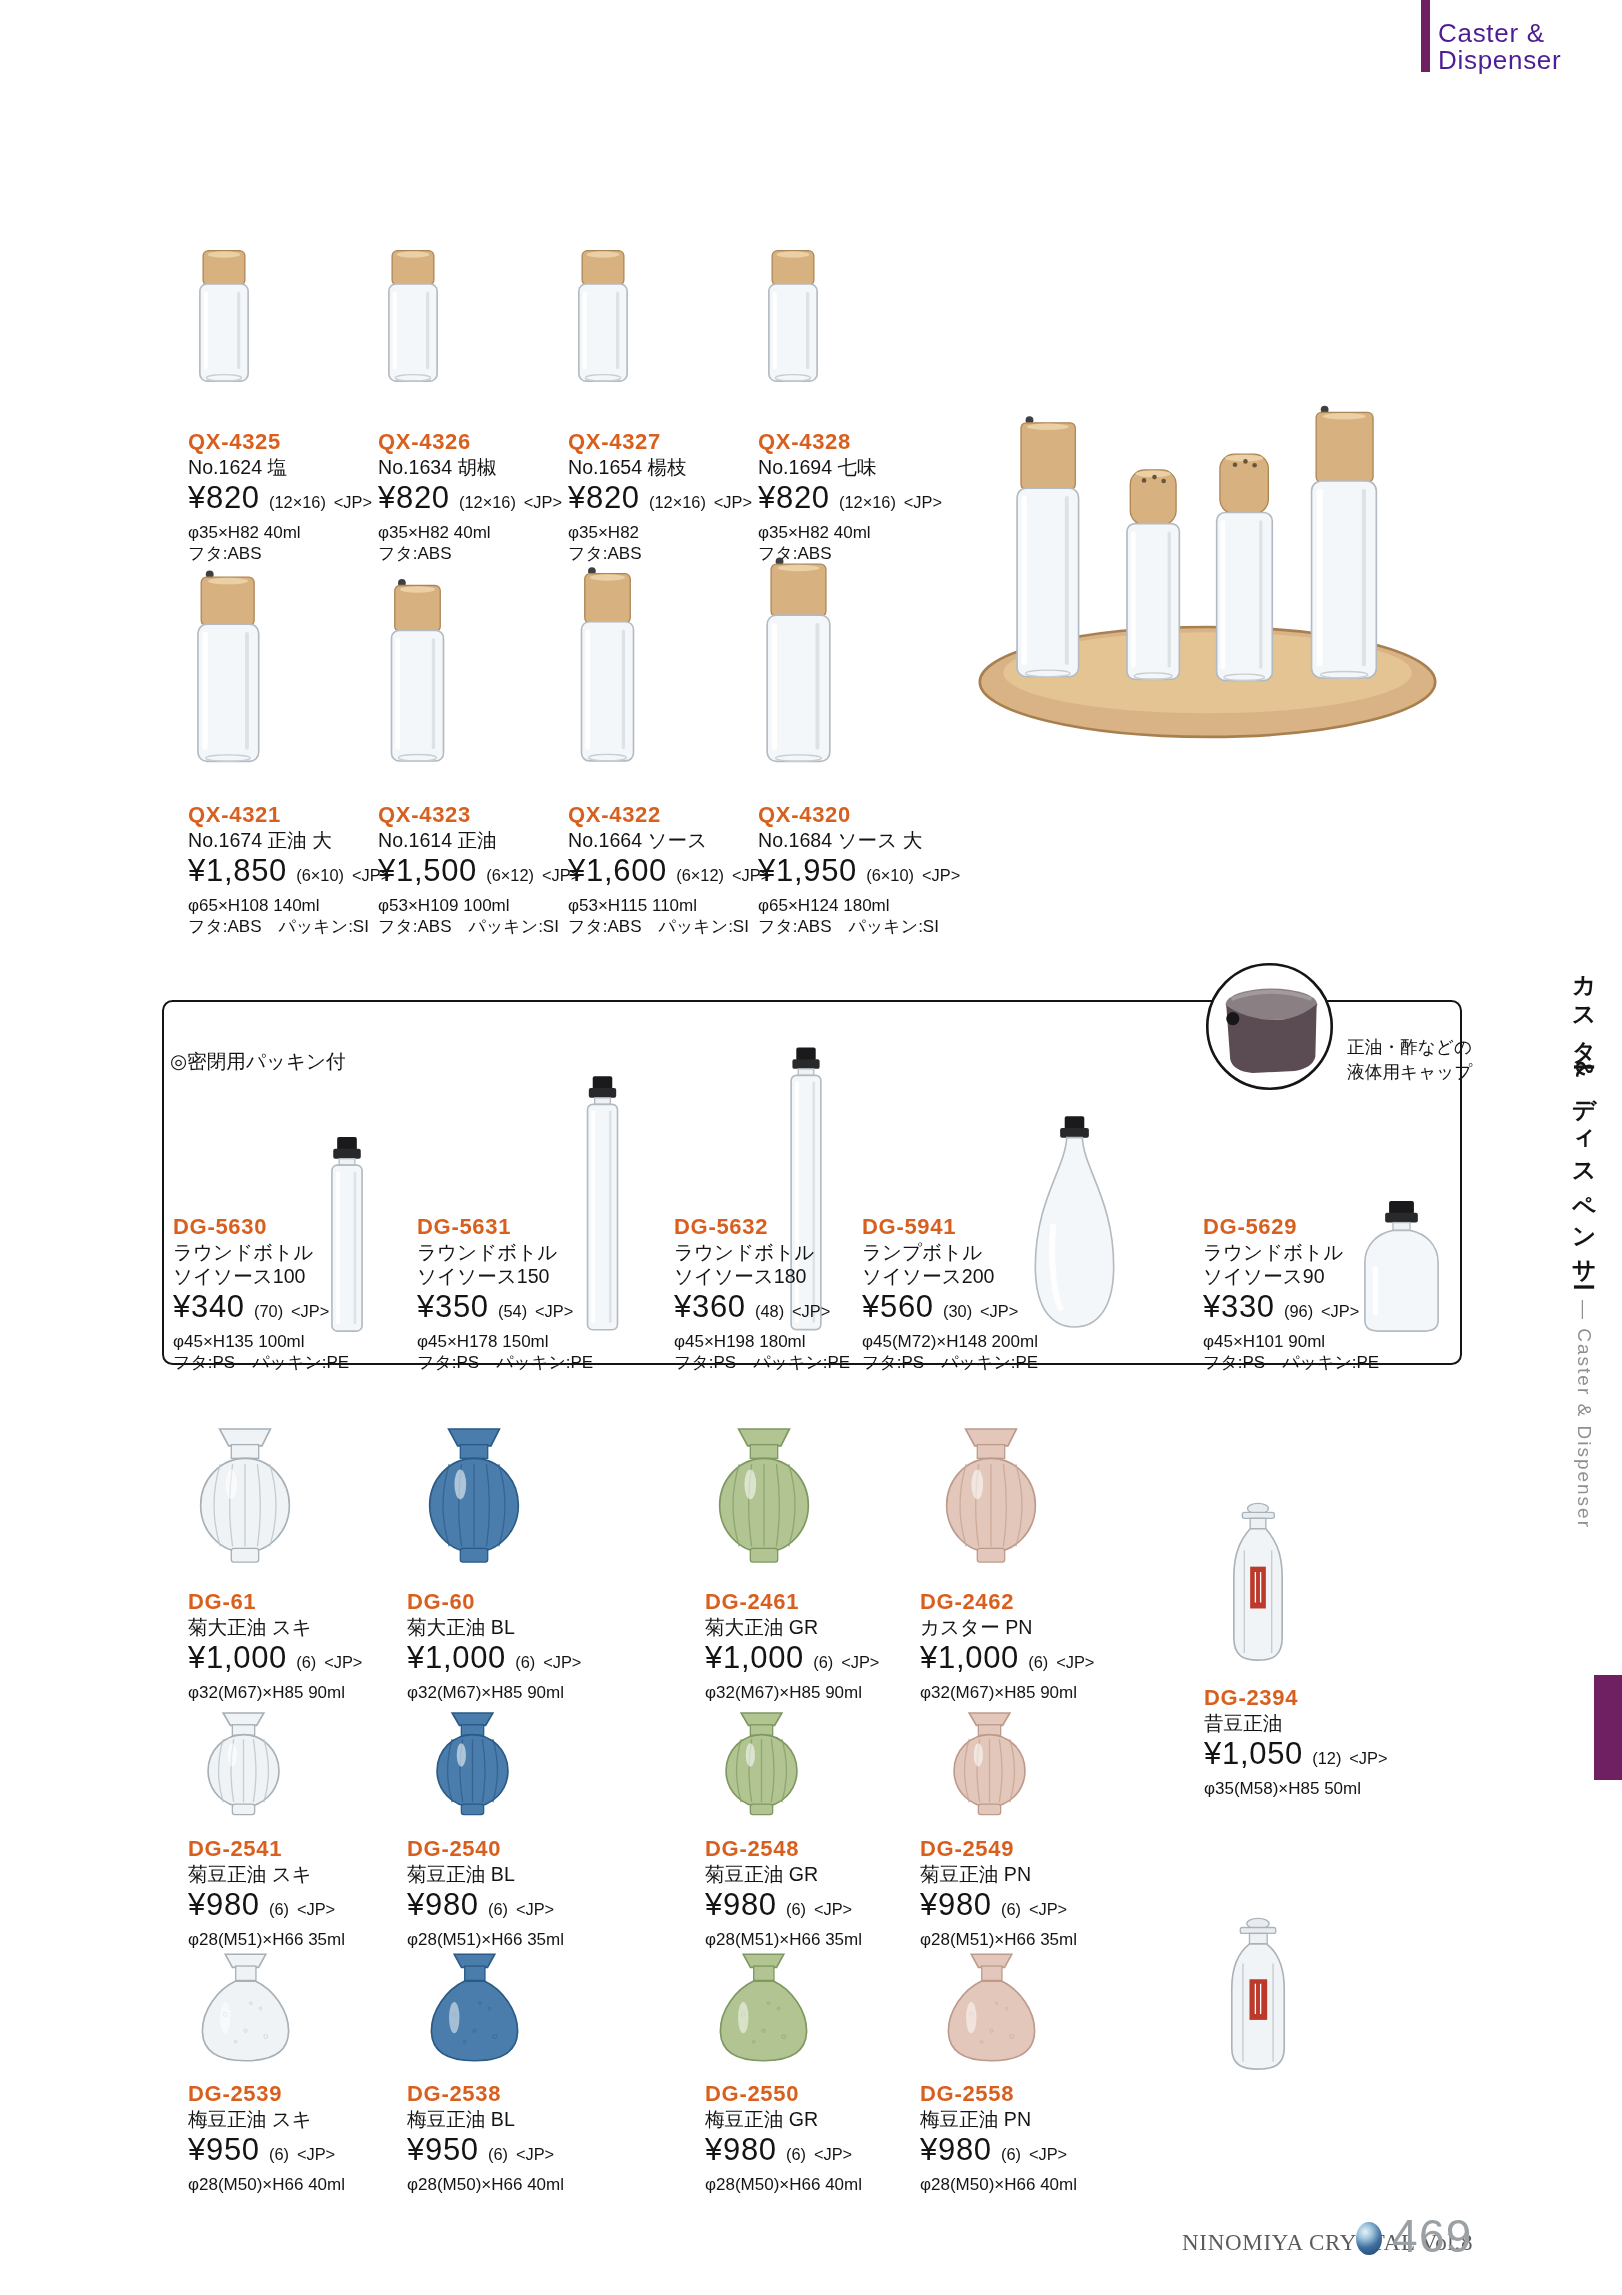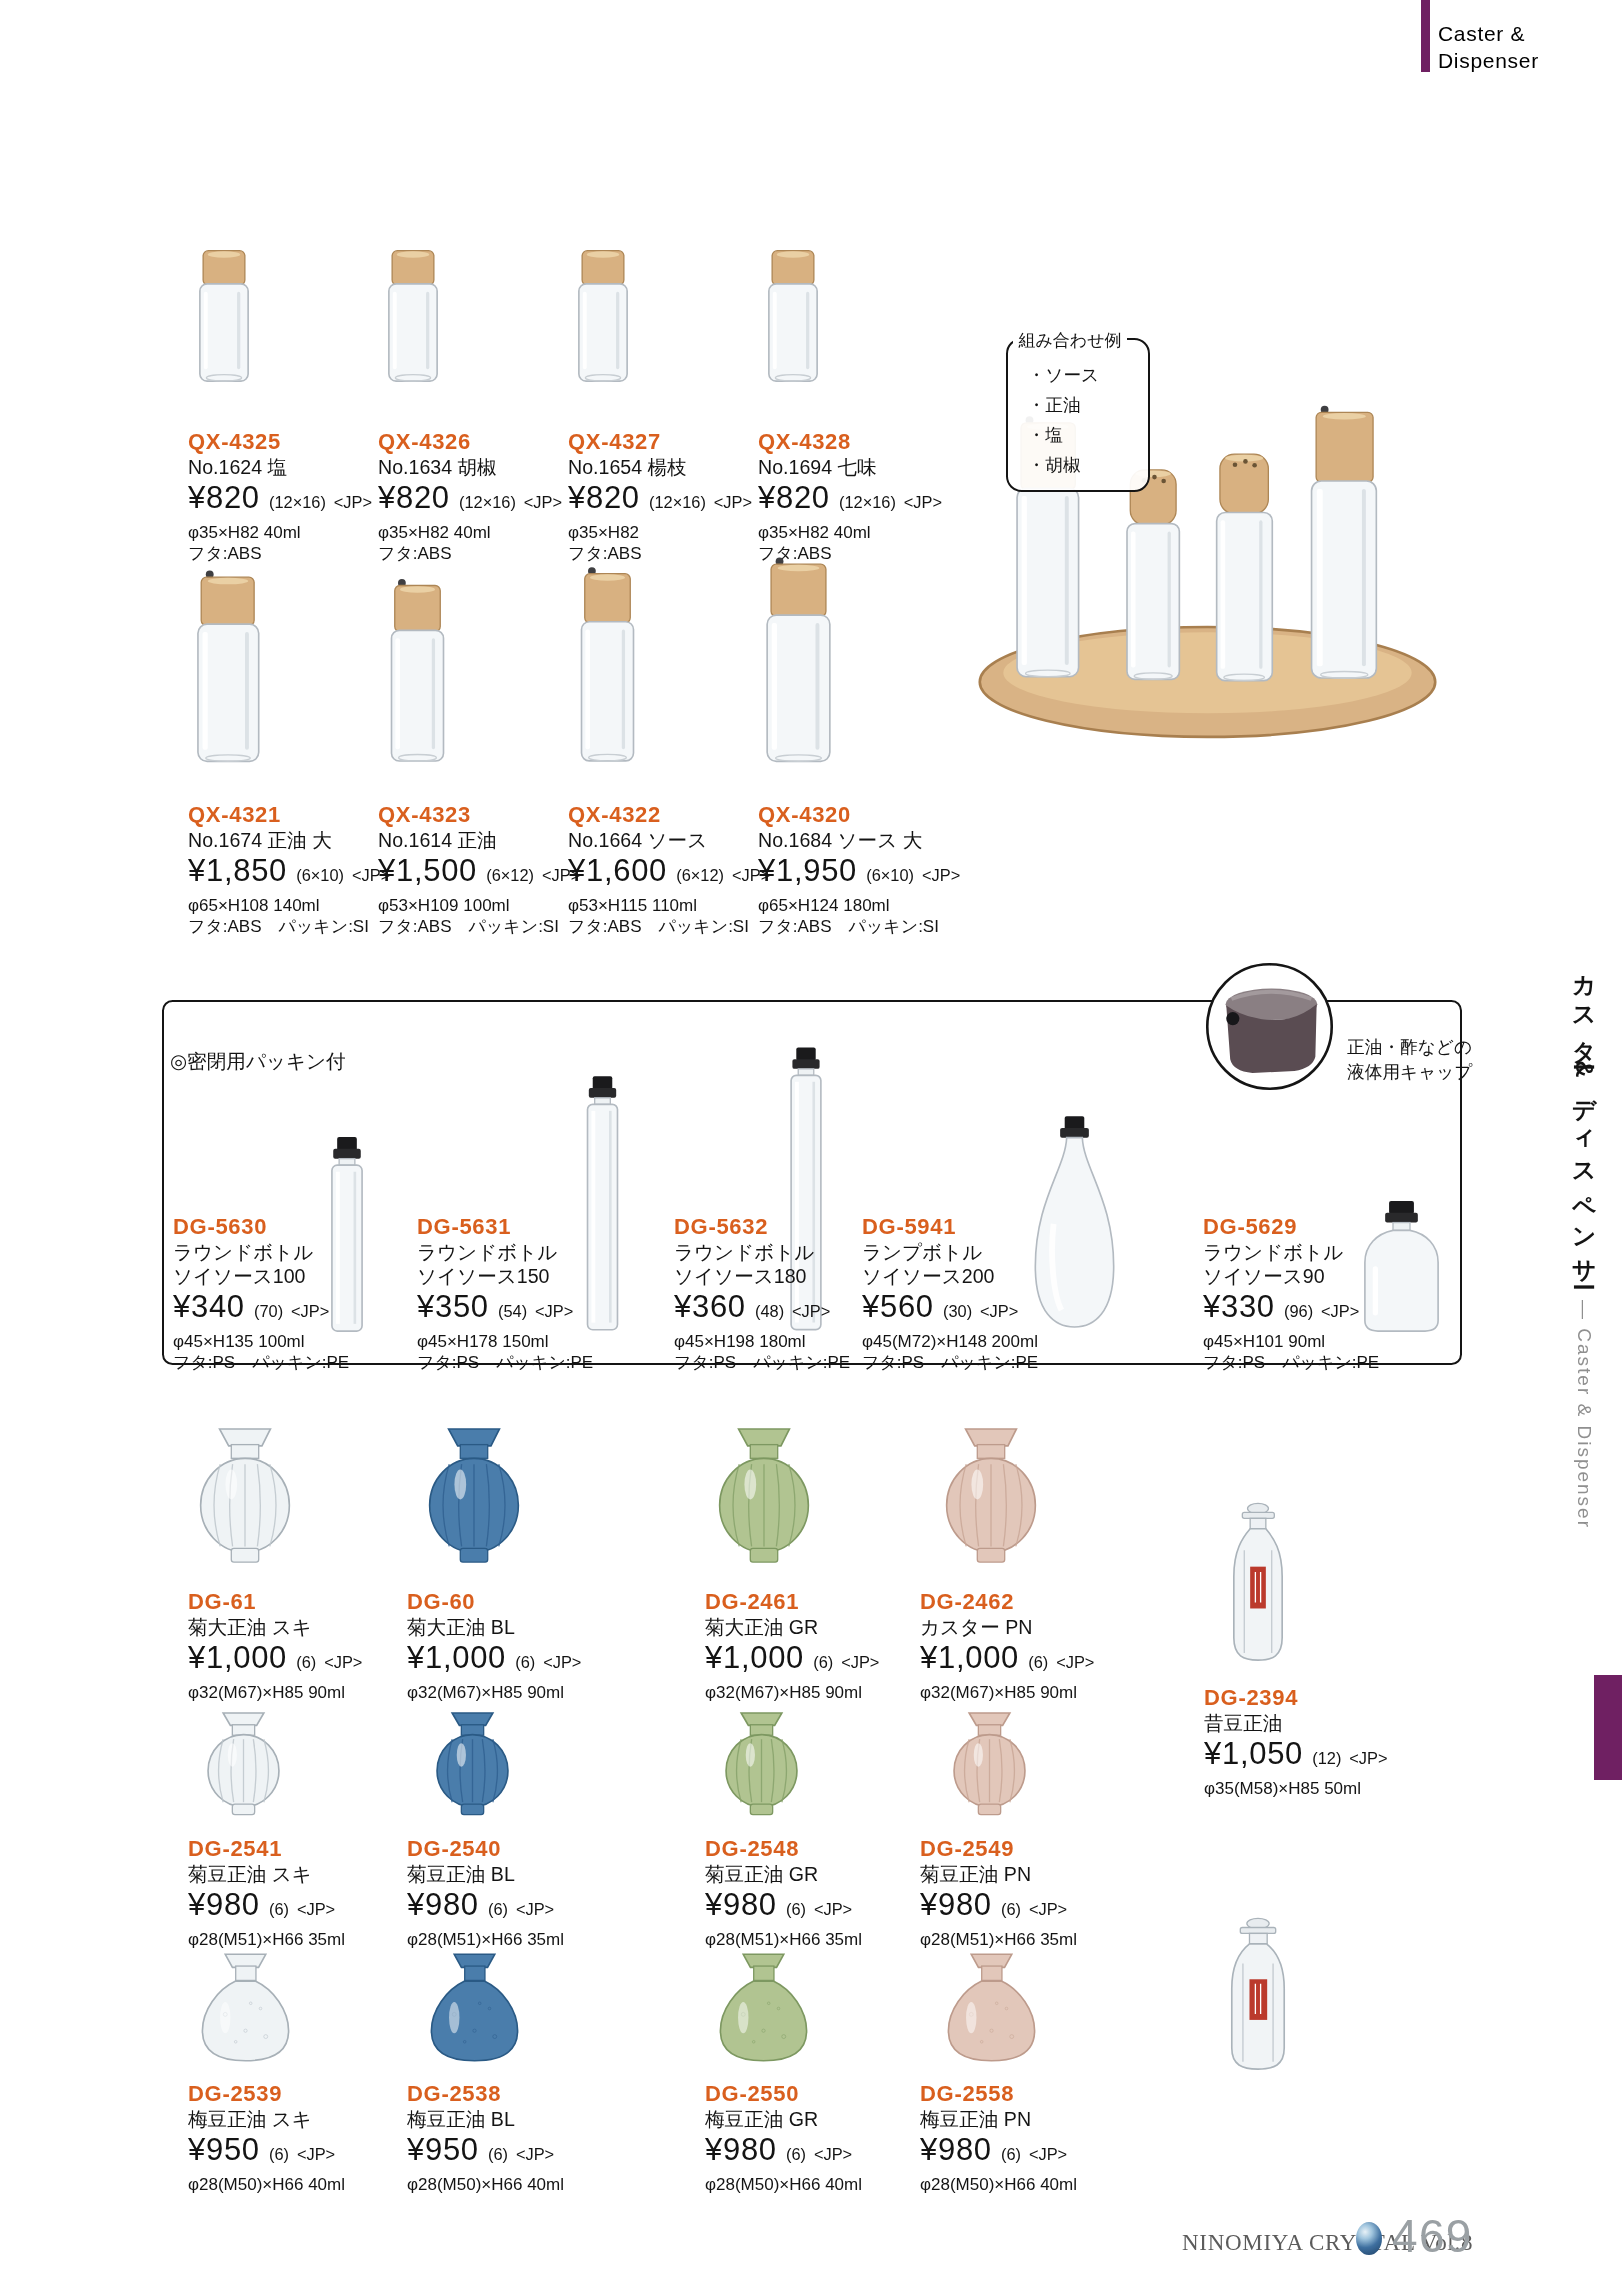--- a/index.html
+++ b/index.html
@@ -10,21 +10,21 @@
   .ptext{white-space:nowrap;}
   .pcode{font-size:22px;font-weight:700;color:#d95f1e;line-height:26px;letter-spacing:0.7px;}
   .pname{font-size:19.6px;line-height:24px;color:#141414;}
   .pprice{line-height:35px;margin-top:0.7px;color:#141414;}
   .yen{font-size:31px;font-weight:500;letter-spacing:0.7px;}
   .ppack{font-size:16.4px;margin-left:9.2px;}
   .pmarket{font-size:16.4px;margin-left:7.9px;}
   .pspec{font-size:17px;line-height:21px;color:#141414;}
   
   .hdrbar{left:1421px;top:0;width:9.2px;height:72px;background:#6f2062;}
-  .hdrtext{left:1438px;top:19.6px;font-size:21px;line-height:27.5px;color:#000000;
+  .hdrtext{left:1438px;top:19.6px;font-size:26px;line-height:27.5px;color:#4c1d95;
            font-weight:300;letter-spacing:0.7px;}
   
   .combo{left:1006px;top:338px;width:110px;border:2px solid #141414;border-radius:15.7px;
          padding:19.6px 10.5px 10.5px 19.6px;background:rgba(255,255,255,0.93);z-index:4;}
   .combo-title{position:absolute;top:-11px;left:5.2px;background:#fff;padding:0 5.2px;
                font-size:17px;font-weight:500;}
   .combo-item{font-size:17.7px;line-height:30px;}
   
   .bigbox{left:162px;top:1000px;width:1296px;height:361px;border:2px solid #141414;
           border-radius:10.5px;z-index:1;}
@@ -94,29 +94,20 @@
           <circle cx="32" cy="10" r="6" fill="#3f3f42"></circle>
           <rect x="19" y="14" width="87" height="107" rx="8" fill="#d8b181" stroke="#ad8655" stroke-width="2"></rect>
           <ellipse cx="62" cy="20" rx="33" ry="5" fill="#ead0a4"></ellipse>
           <rect x="12" y="119" width="99" height="301" rx="15" fill="#f4f7f9" stroke="#b3bac1" stroke-width="2.5"></rect>
           <rect x="20" y="131" width="9" height="271" rx="3" fill="#ffffff"></rect>
           <rect x="89" y="131" width="6" height="271" rx="3" fill="#dce2e6"></rect>
           <ellipse cx="62" cy="415" rx="36" ry="5" fill="none" stroke="#c8ced3" stroke-width="2"></ellipse>
         </g>
 </svg></div>
 
-  <div class="abs combo">
-    <div class="combo-title">組み合わせ例</div>
-    <div>
-        <div class="combo-item">・ソース</div>
-        <div class="combo-item">・正油</div>
-        <div class="combo-item">・塩</div>
-        <div class="combo-item">・胡椒</div>
-      </div>
-  </div>
 
   <div class="abs bigbox"></div>
   <div class="abs packin">◎密閉用パッキン付</div>
 
   <div class="abs capdetail">
     <svg width="131" height="131" viewBox="0 0 200 200">
       <circle cx="100" cy="100" r="95" fill="#ffffff" stroke="#151515" stroke-width="4"></circle>
       <ellipse cx="103" cy="66" rx="70" ry="24" fill="#8a7f83"></ellipse>
       <path d="M34,68 L40,150 Q44,168 74,171 L138,168 Q166,163 170,146 L172,66 Q140,92 103,90 Q62,88 34,68 Z" fill="#5a4c52"></path>
       <circle cx="44" cy="88" r="10" fill="#17171a"></circle>

